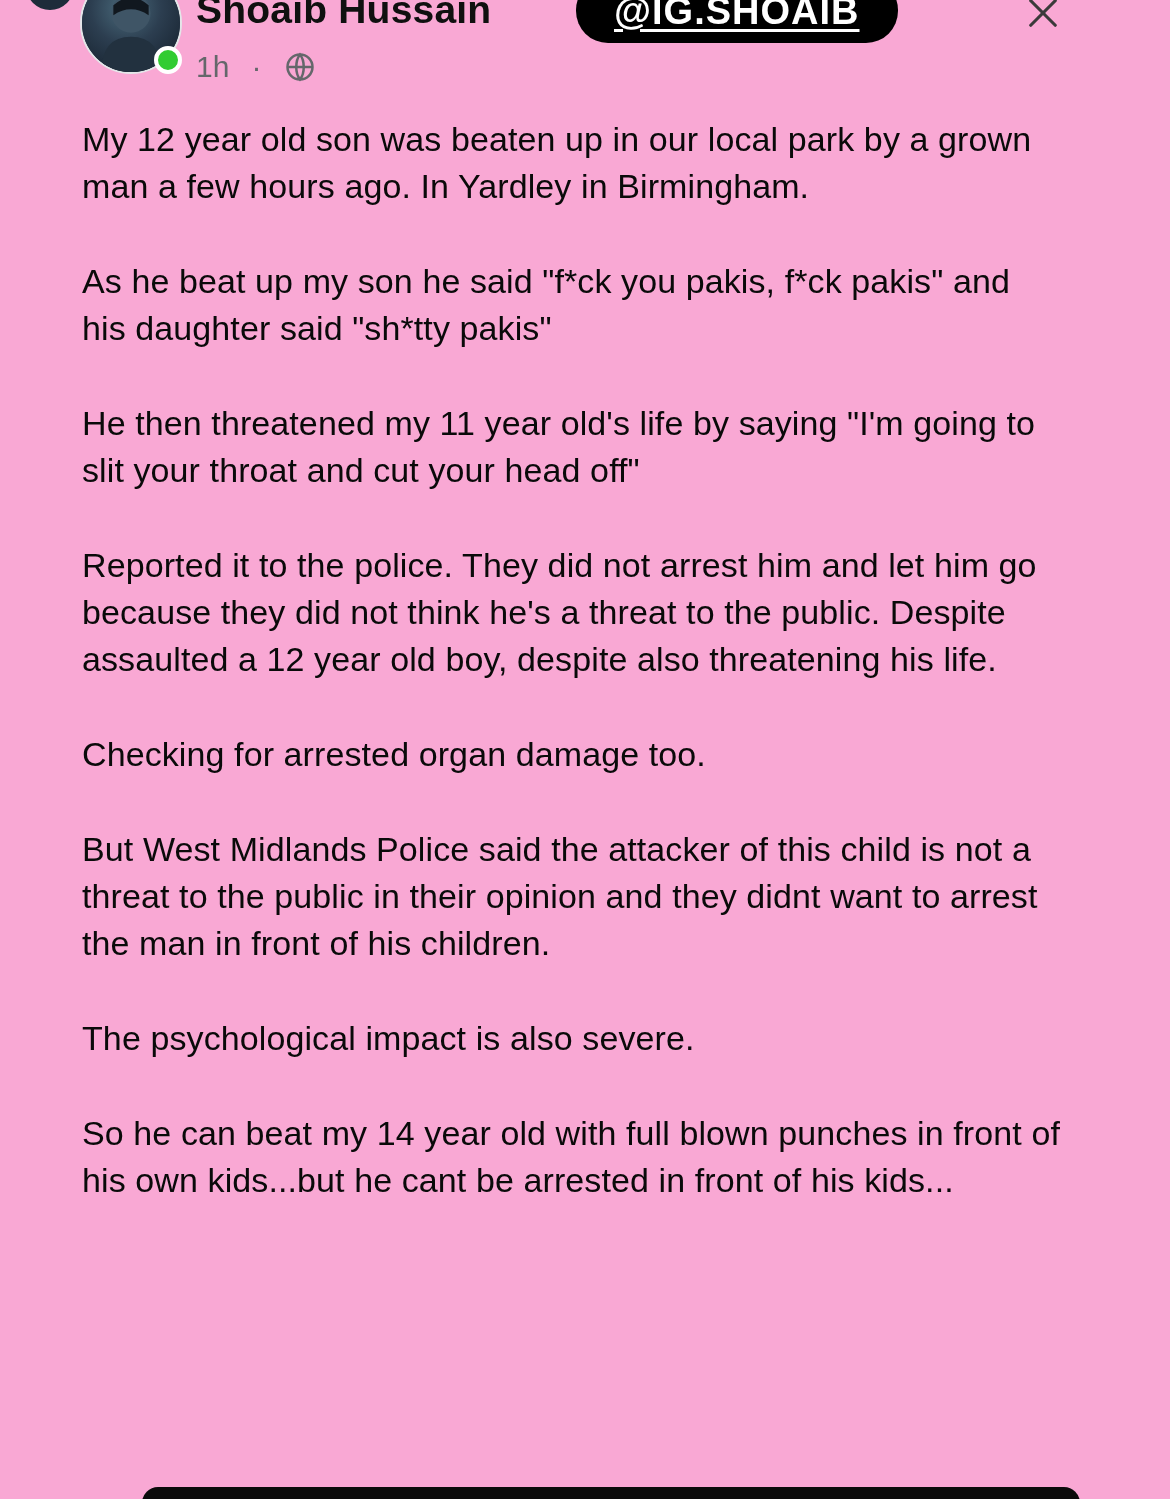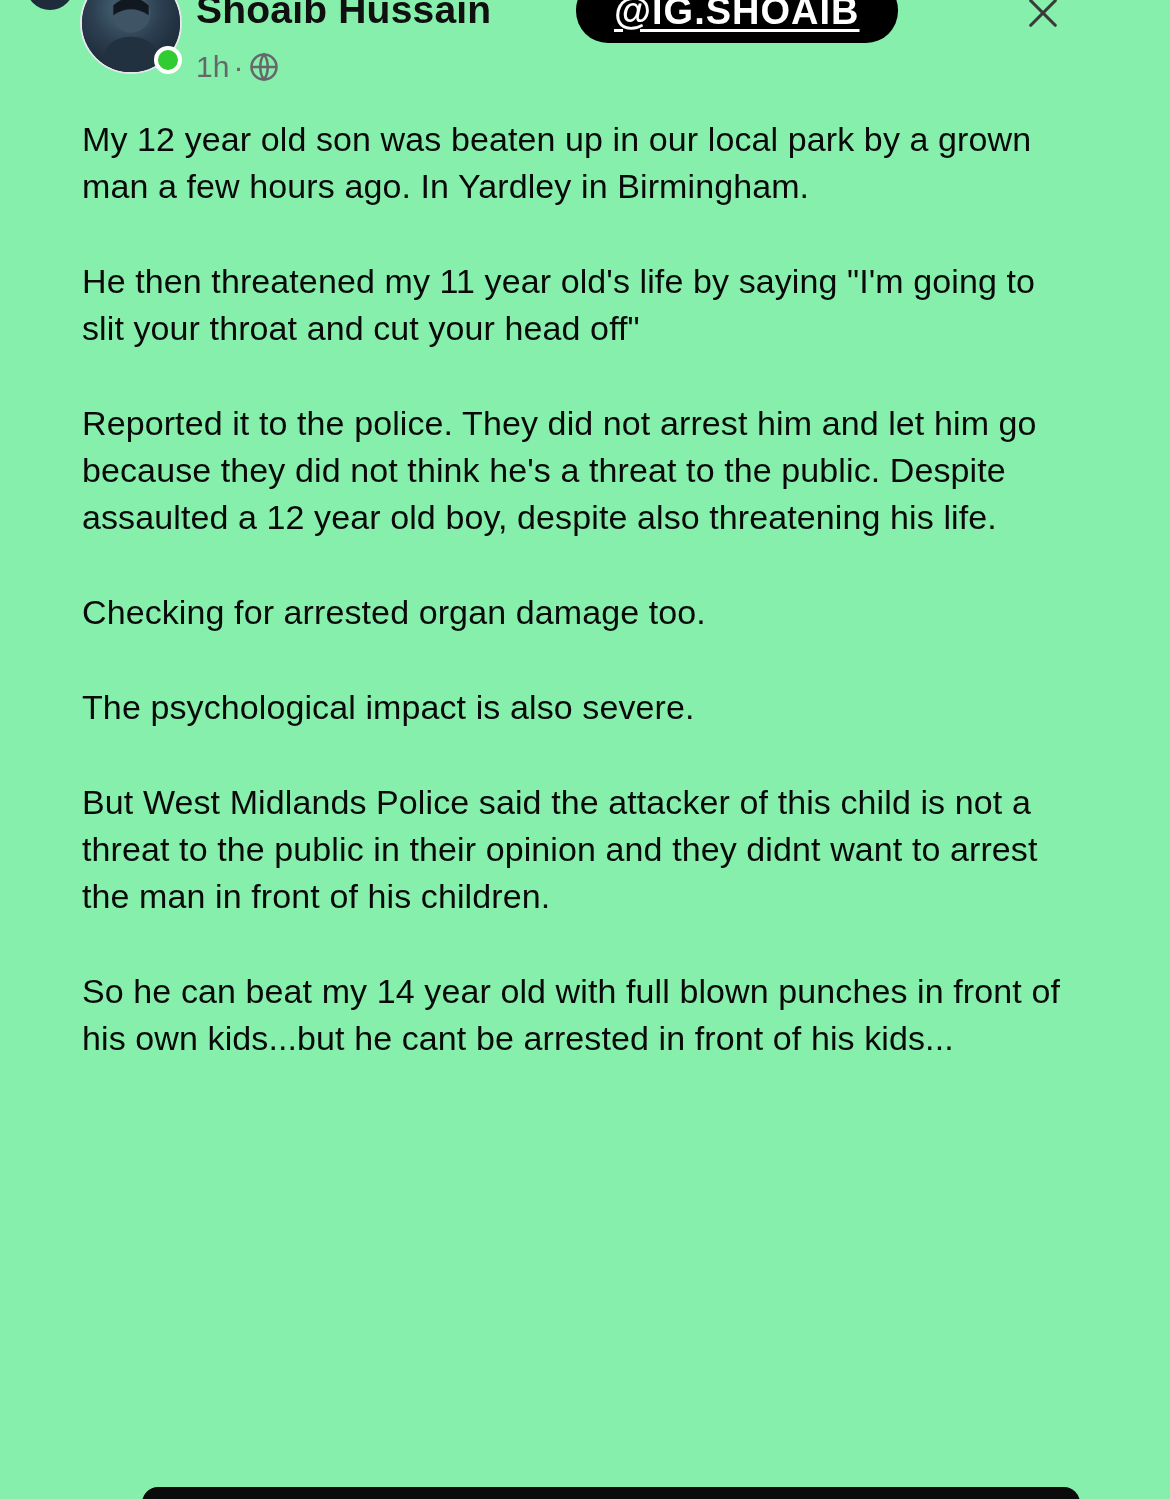--- a/index.html
+++ b/index.html
@@ -4,21 +4,21 @@
 <style>
   * { margin: 0; padding: 0; box-sizing: border-box; }
   html, body { width: 1170px; height: 1499px; }
   body {
     font-family: "Liberation Sans", sans-serif;
     background: #ffffff;
     position: relative;
     overflow: hidden;
     color: #0a0a0a;
   }
-  .screen { position: absolute; inset: 0; background: #86efac; }
+  .screen { position: absolute; inset: 0; background: #f9a8d4; }
 
   
   .header { position: relative; height: 102px; }
 
   .corner-fragment {
     position: absolute; left: 26px; top: -38px;
     width: 48px; height: 48px; border-radius: 50%;
     background: #1d2b3a;
   }
 
@@ -37,21 +37,21 @@
   }
 
   .author-name {
     position: absolute; left: 196px; top: -12px;
     font-size: 39px; font-weight: bold; color: #101010;
     letter-spacing: 0.2px; white-space: nowrap;
   }
   .meta-row {
     position: absolute; left: 196px; top: 50px;
     font-size: 30px; color: #65676b;
-    display: flex; align-items: center; gap: 4px;
+    display: flex; align-items: center; gap: 22px;
   }
   .globe-icon { display: inline-flex; margin-left: 2px; }
 
   .handle-badge {
     position: absolute; left: 576px; top: -22px;
     background: #000000; color: #ffffff;
     border-radius: 32px;
     padding: 12px 38px 10px 38px;
     font-size: 38px; font-weight: bold;
     text-decoration: underline;
@@ -134,23 +134,24 @@
       <svg width="42" height="42" viewBox="0 0 24 24" fill="none" stroke="#3a3a3a" stroke-width="1.8" stroke-linecap="round">
         <path d="M5 5 L19 19"></path>
         <path d="M19 5 L5 19"></path>
       </svg>
     </div>
 
   </div>
 
   <div class="post-body">
     <p>My 12 year old son was beaten up in our local park by a grown man a few hours ago. In Yardley in Birmingham.</p>
+    <p>As he beat up my son he said "f*ck you pakis, f*ck pakis" and his daughter said "sh*tty pakis"</p>
     <p>He then threatened my 11 year old's life by saying "I'm going to slit your throat and cut your head off"</p>
     <p>Reported it to the police. They did not arrest him and let him go because they did not think he's a threat to the public. Despite assaulted a 12 year old boy, despite also threatening his life.</p>
     <p>Checking for arrested organ damage too.</p>
+    <p>But West Midlands Police said the attacker of this child is not a threat to the public in their opinion and they didnt want to arrest the man in front of his children.</p>
     <p>The psychological impact is also severe.</p>
-    <p>But West Midlands Police said the attacker of this child is not a threat to the public in their opinion and they didnt want to arrest the man in front of his children.</p>
     <p>So he can beat my 14 year old with full blown punches in front of his own kids...but he cant be arrested in front of his kids...</p>
   </div>
 
   <div class="bottom-bar"></div>
 
 </div>
 
 </body></html>

